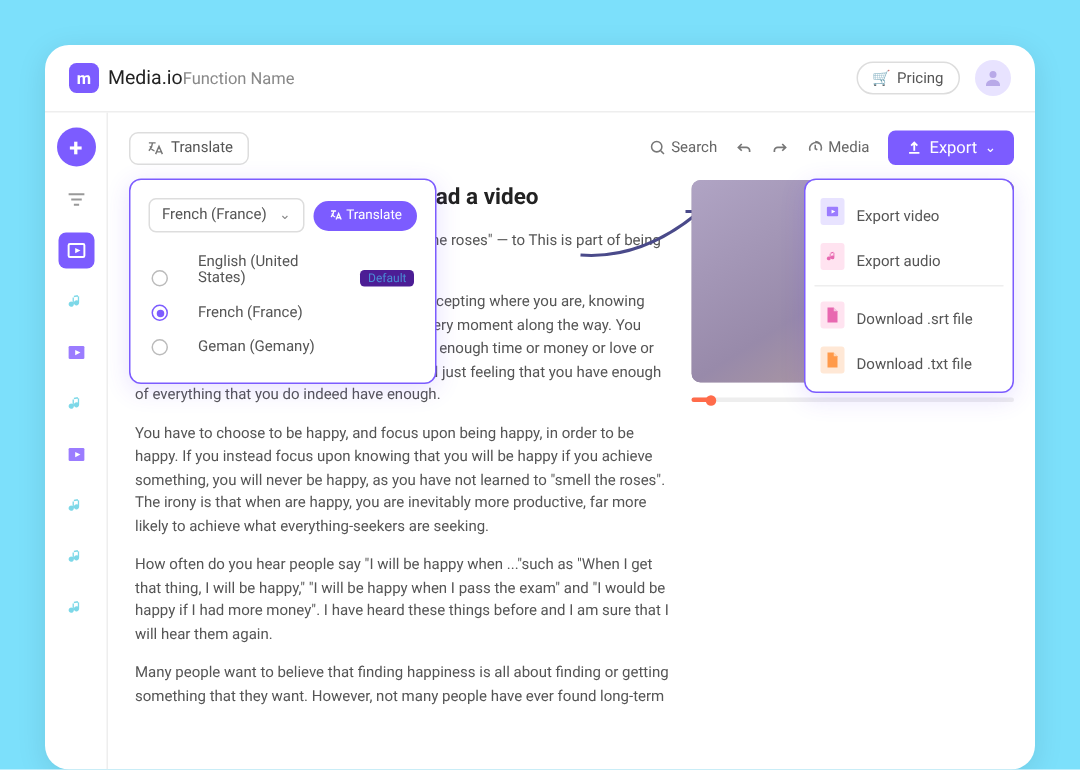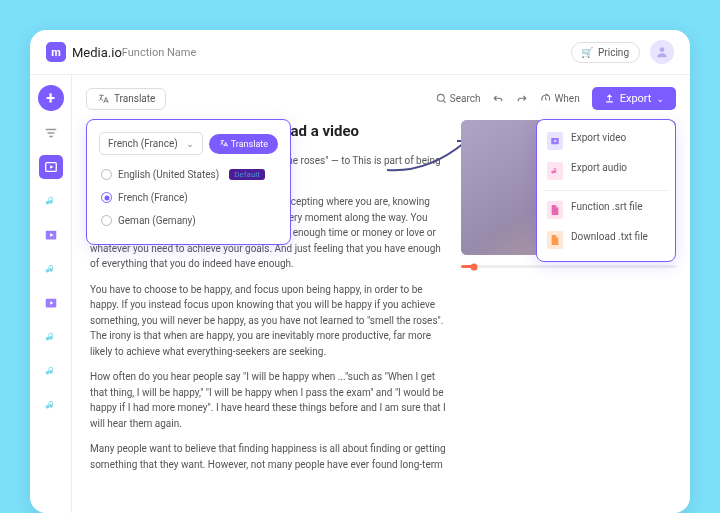--- a/index.html
+++ b/index.html
@@ -39,27 +39,27 @@
 .timeline-fill{position:absolute;left:0;top:0;height:100%;width:6%;background:#ff6b4a;border-radius:2px}
 .timeline-dot{position:absolute;left:6%;top:50%;transform:translate(-50%,-50%);width:7px;height:7px;border-radius:50%;background:#ff6b4a}
 .player-row{display:flex;align-items:center;gap:8px;margin-top:8px;font-size:9px;color:#666}
 .play-btn{width:16px;height:16px;cursor:pointer}
 .toggle{width:24px;height:13px;background:#2bd97d;border-radius:7px;position:relative;cursor:pointer;margin-left:auto}
 .toggle::after{content:"";position:absolute;right:1px;top:1px;width:11px;height:11px;background:#fff;border-radius:50%}
 .panel{position:absolute;background:#fff;border:1.5px solid #7c5cff;border-radius:8px;box-shadow:0 4px 16px rgba(100,60,255,0.15);padding:12px;z-index:10}
 .translate-panel{left:14px;top:44px;width:205px}
 .lang-select{display:flex;align-items:center;justify-content:space-between;border:1px solid #ddd;border-radius:5px;padding:5px 8px;font-size:10px;color:#555;margin-bottom:0}
 .translate-go{background:#7c5cff;color:#fff;padding:5px 10px;border-radius:12px;font-size:9px;display:flex;align-items:center;gap:3px;cursor:pointer}
-.lang-row{display:flex;align-items:center;gap:6px;padding:6px 2px;font-size:10px;color:#555;cursor:pointer}
+.lang-row{display:flex;align-items:flex-end;gap:20px;padding:6px 2px;font-size:10px;color:#555;cursor:pointer}
 .radio{width:11px;height:11px;border:1.5px solid #bbb;border-radius:50%;flex-shrink:0;position:relative}
 .radio.checked{border-color:#7c5cff}
 .radio.checked::after{content:"";position:absolute;left:50%;top:50%;transform:translate(-50%,-50%);width:5px;height:5px;background:#7c5cff;border-radius:50%}
 .default-badge{background:#4c1d95;color:#4a8cd6;font-size:8px;padding:1px 5px;border-radius:3px;margin-left:4px}
 .export-panel{right:14px;top:44px;width:140px;padding:6px}
-.export-item{display:flex;align-items:flex-start;gap:8px;padding:6px 4px;font-size:10px;color:#555;cursor:pointer}
+.export-item{display:flex;align-items:flex-end;gap:8px;padding:6px 4px;font-size:10px;color:#555;cursor:pointer}
 .file-icon{width:16px;height:18px;border-radius:2px;display:flex;align-items:center;justify-content:center}
 .file-icon.purple{background:#e8e3ff}
 .file-icon.pink{background:#ffe3f0}
 .file-icon.orange{background:#ffe8d6}
 .sel-row{display:flex;gap:6px;align-items:center;margin-bottom:8px}
 .chev{font-size:9px;color:#888}
 .divider{height:1px;background:#eee;margin:4px 0}
 </style>
 </head>
 <body>
@@ -158,21 +158,21 @@
           <svg width="12" height="12" viewBox="0 0 16 16" fill="none" stroke="#777" stroke-width="1.5">
               <path d="M6 4L3 7l3 3M3 7h7a3 3 0 013 3v1"></path>
             </svg>
           <svg width="12" height="12" viewBox="0 0 16 16" fill="none" stroke="#777" stroke-width="1.5">
               <path d="M10 4l3 3-3 3M13 7H6a3 3 0 00-3 3v1"></path>
             </svg>
           <div class="tool-item">
             <svg width="11" height="11" viewBox="0 0 16 16" fill="none" stroke="#777" stroke-width="1.5">
                 <path d="M8 2a6 6 0 016 6c0 1-.3 2-.8 2.8M3 11a6 6 0 019-7M8 5v4l2 1"></path>
               </svg>
-            <span>When</span>
+            <span>Media</span>
           </div>
           <div class="export-btn">
             <svg width="11" height="11" viewBox="0 0 16 16" fill="none" stroke="#fff" stroke-width="1.8">
                 <path d="M8 11V3M5 6l3-3 3 3M3 13h10"></path>
               </svg>
             <span>Export</span>
             <span class="chev" style="color:#fff">⌄</span>
           </div>
         </div>
       </div>
@@ -270,21 +270,21 @@
           <span>Export audio</span>
         </div>
         <div class="divider"></div>
         <div class="export-item">
           <span class="file-icon pink">
               <svg width="10" height="12" viewBox="0 0 12 14" fill="#e868b0">
                 <path d="M2 1h5l3 3v9H2z"></path>
                 <path d="M7 1v3h3" fill="#fff" opacity="0.6"></path>
               </svg>
             </span>
-          <span>Function .srt file</span>
+          <span>Download .srt file</span>
         </div>
         <div class="export-item">
           <span class="file-icon orange">
               <svg width="10" height="12" viewBox="0 0 12 14" fill="#ff9a4a">
                 <path d="M2 1h5l3 3v9H2z"></path>
                 <path d="M7 1v3h3" fill="#fff" opacity="0.6"></path>
               </svg>
             </span>
           <span>Download .txt file</span>
         </div>

